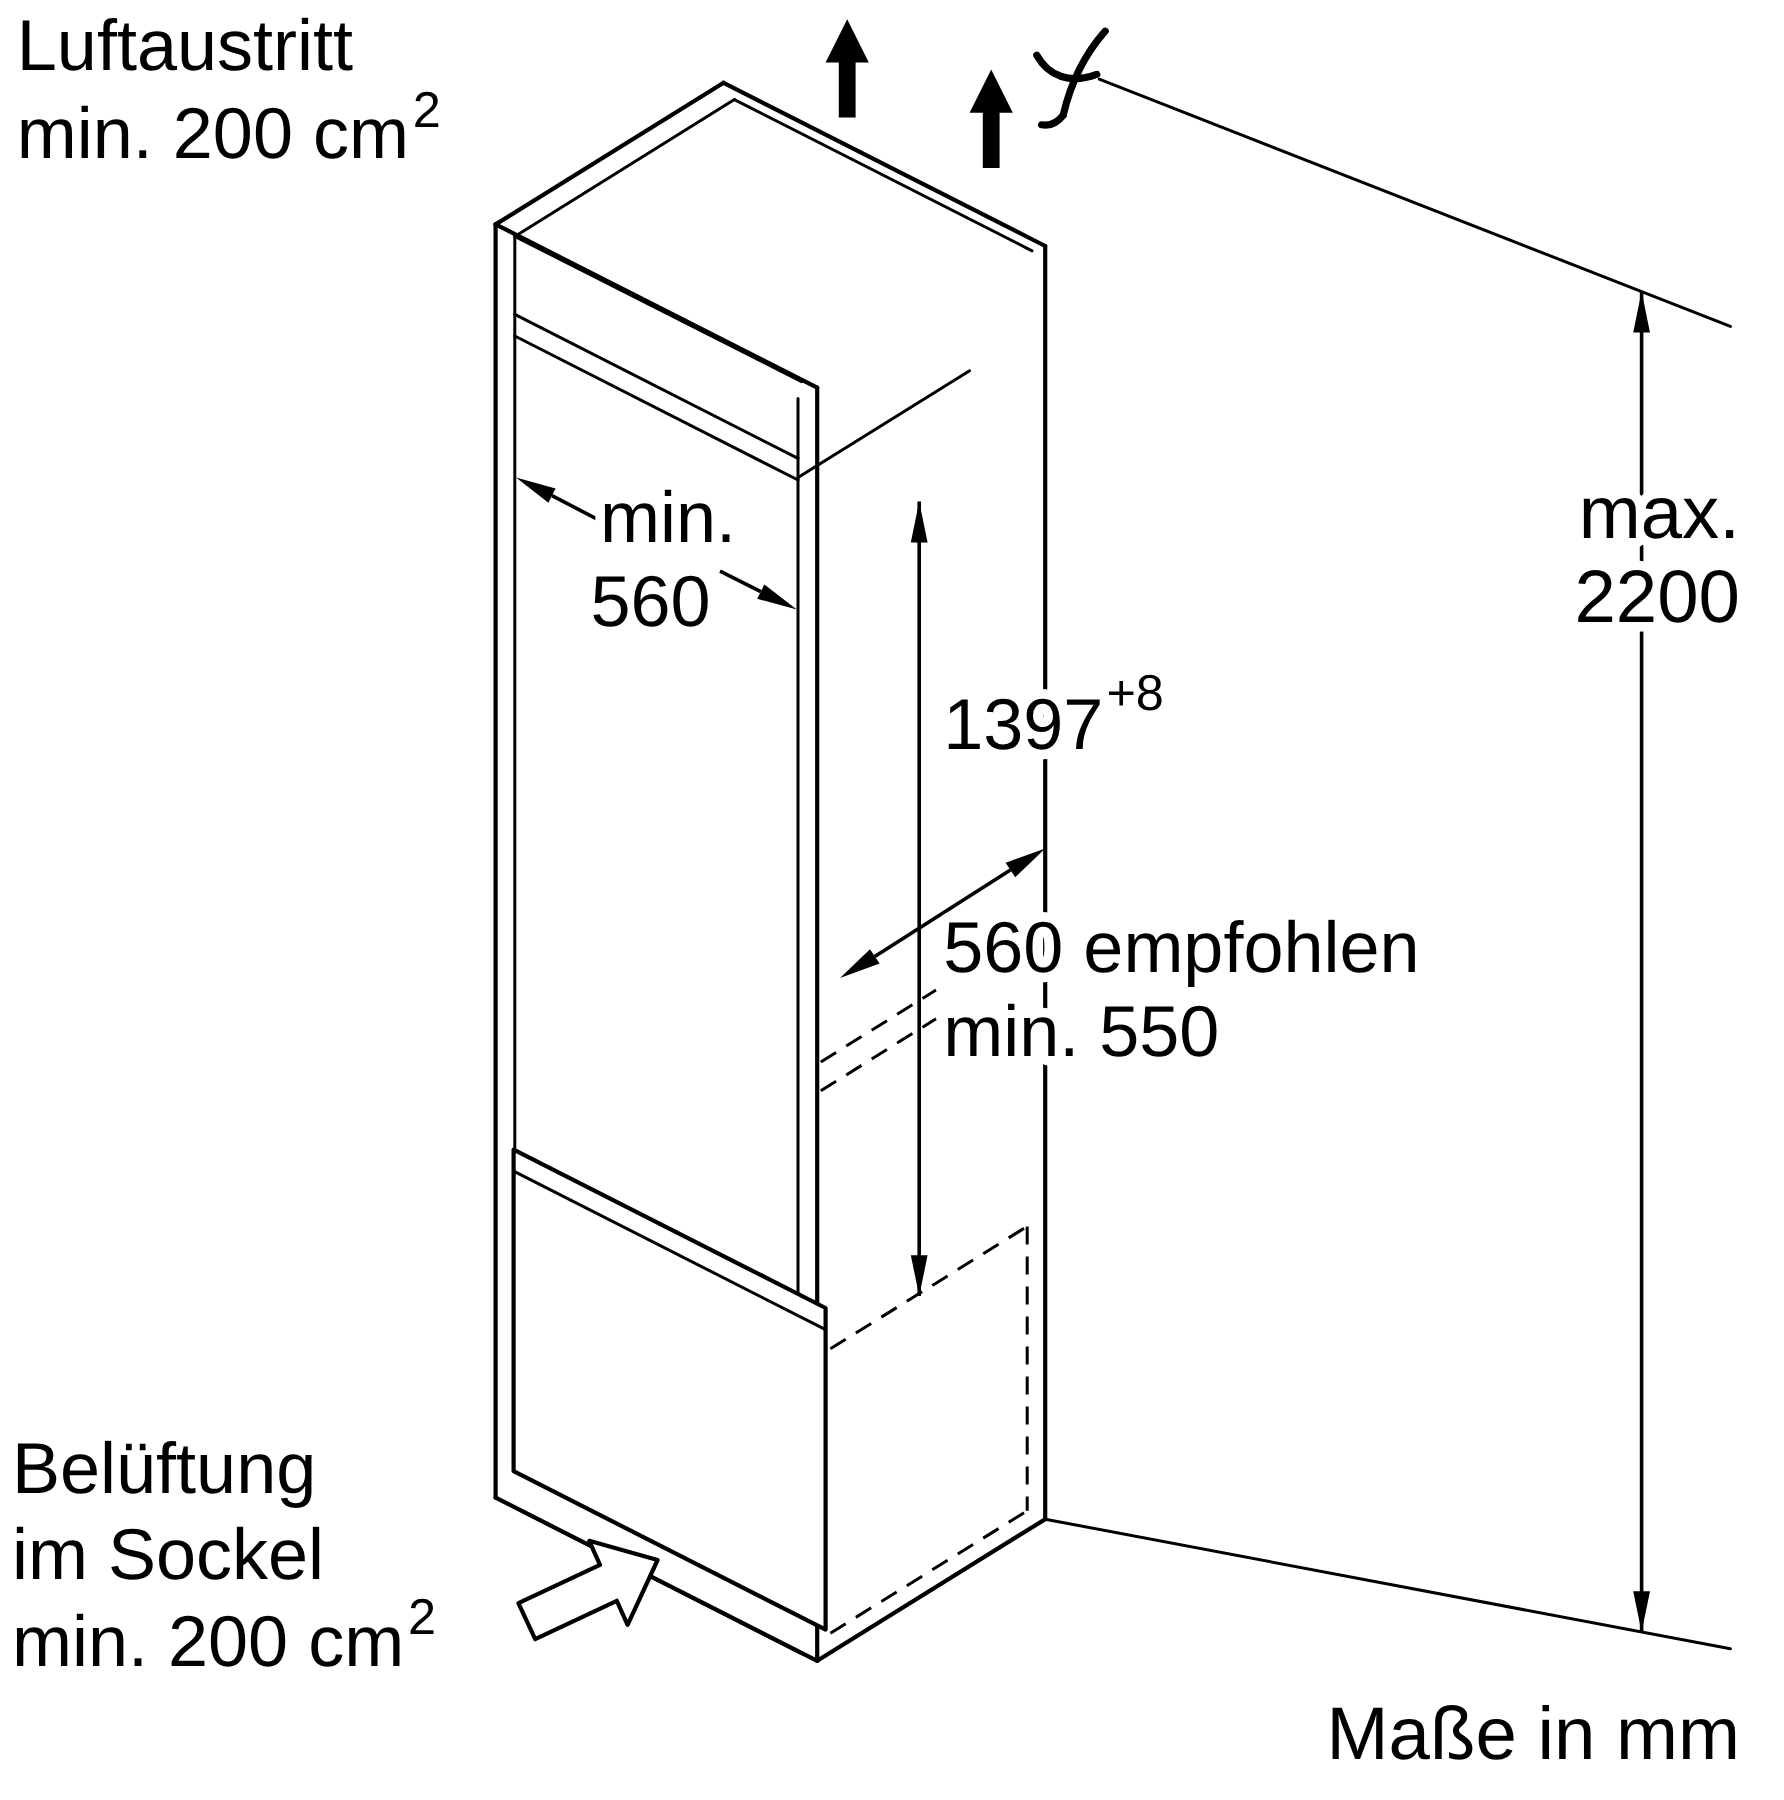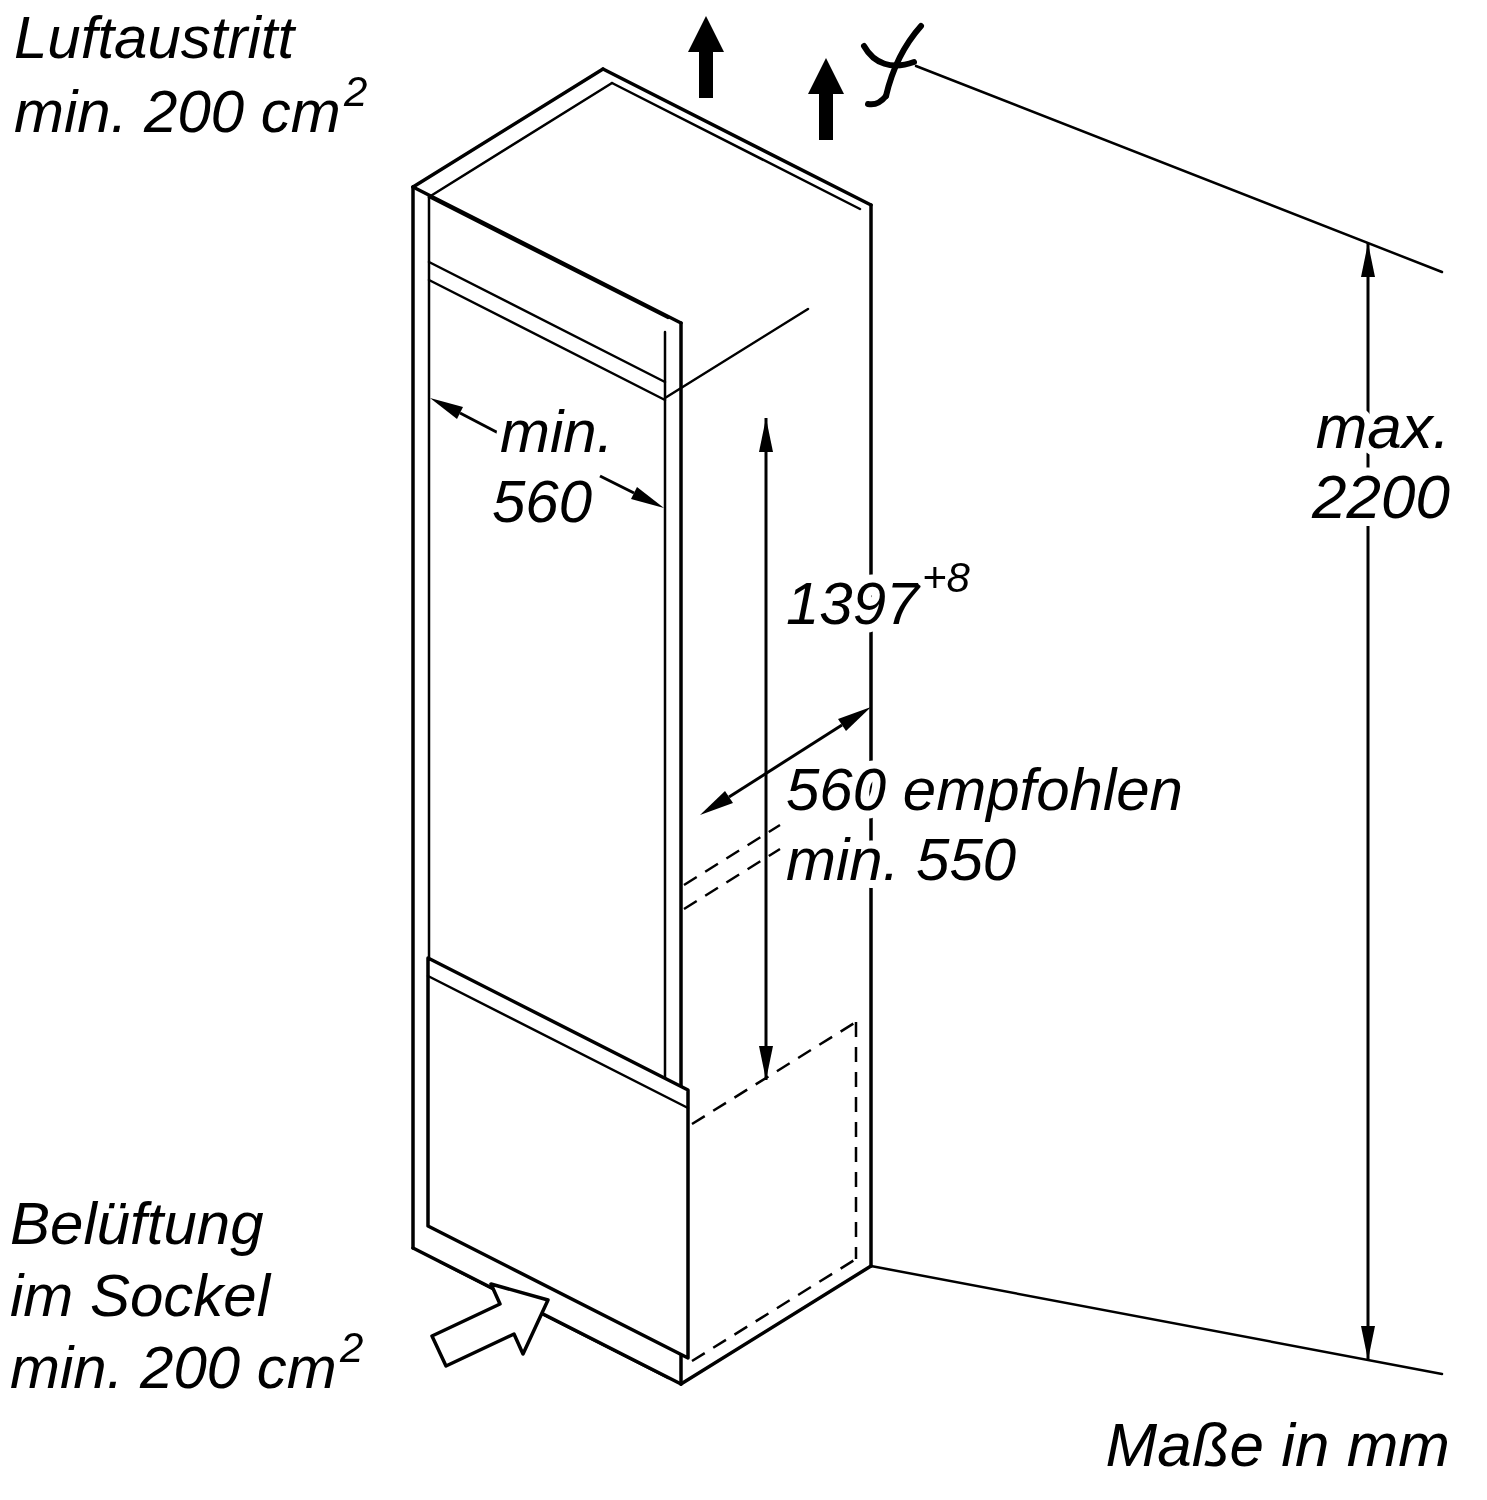--- a/index.html
+++ b/index.html
@@ -1,16 +1,16 @@
 <!DOCTYPE html>
 <html><head>
 <meta charset="utf-8">
 <style>
   html,body{margin:0;padding:0;background:#ffffff;}
-  .canvas{width:1487px;height:1500px;background:#ffffff;position:relative;overflow:hidden;font-style:italic;}
+  .canvas{width:1487px;height:1500px;background:#ffffff;position:relative;overflow:hidden;}
   svg{display:block;}
   .ln{fill:none;stroke:#000;stroke-width:3.5;stroke-linecap:round;stroke-linejoin:round;}
   .thin{fill:none;stroke:#000;stroke-width:2.5;stroke-linecap:round;stroke-linejoin:round;}
   .dash{fill:none;stroke:#000;stroke-width:2.5;stroke-linecap:butt;stroke-dasharray:15 10;}
   .dim{fill:none;stroke:#000;stroke-width:3;stroke-linecap:butt;}
   .head{fill:#000;stroke:none;}
   .solidfill{fill:#000;stroke:none;}
   .hollow{fill:#fff;stroke:#000;stroke-width:3.5;stroke-linejoin:round;}
   .doorface{fill:#fff;stroke:#000;stroke-width:3.5;stroke-linejoin:round;}
   .cord{fill:none;stroke:#000;stroke-width:6;stroke-linecap:round;}

